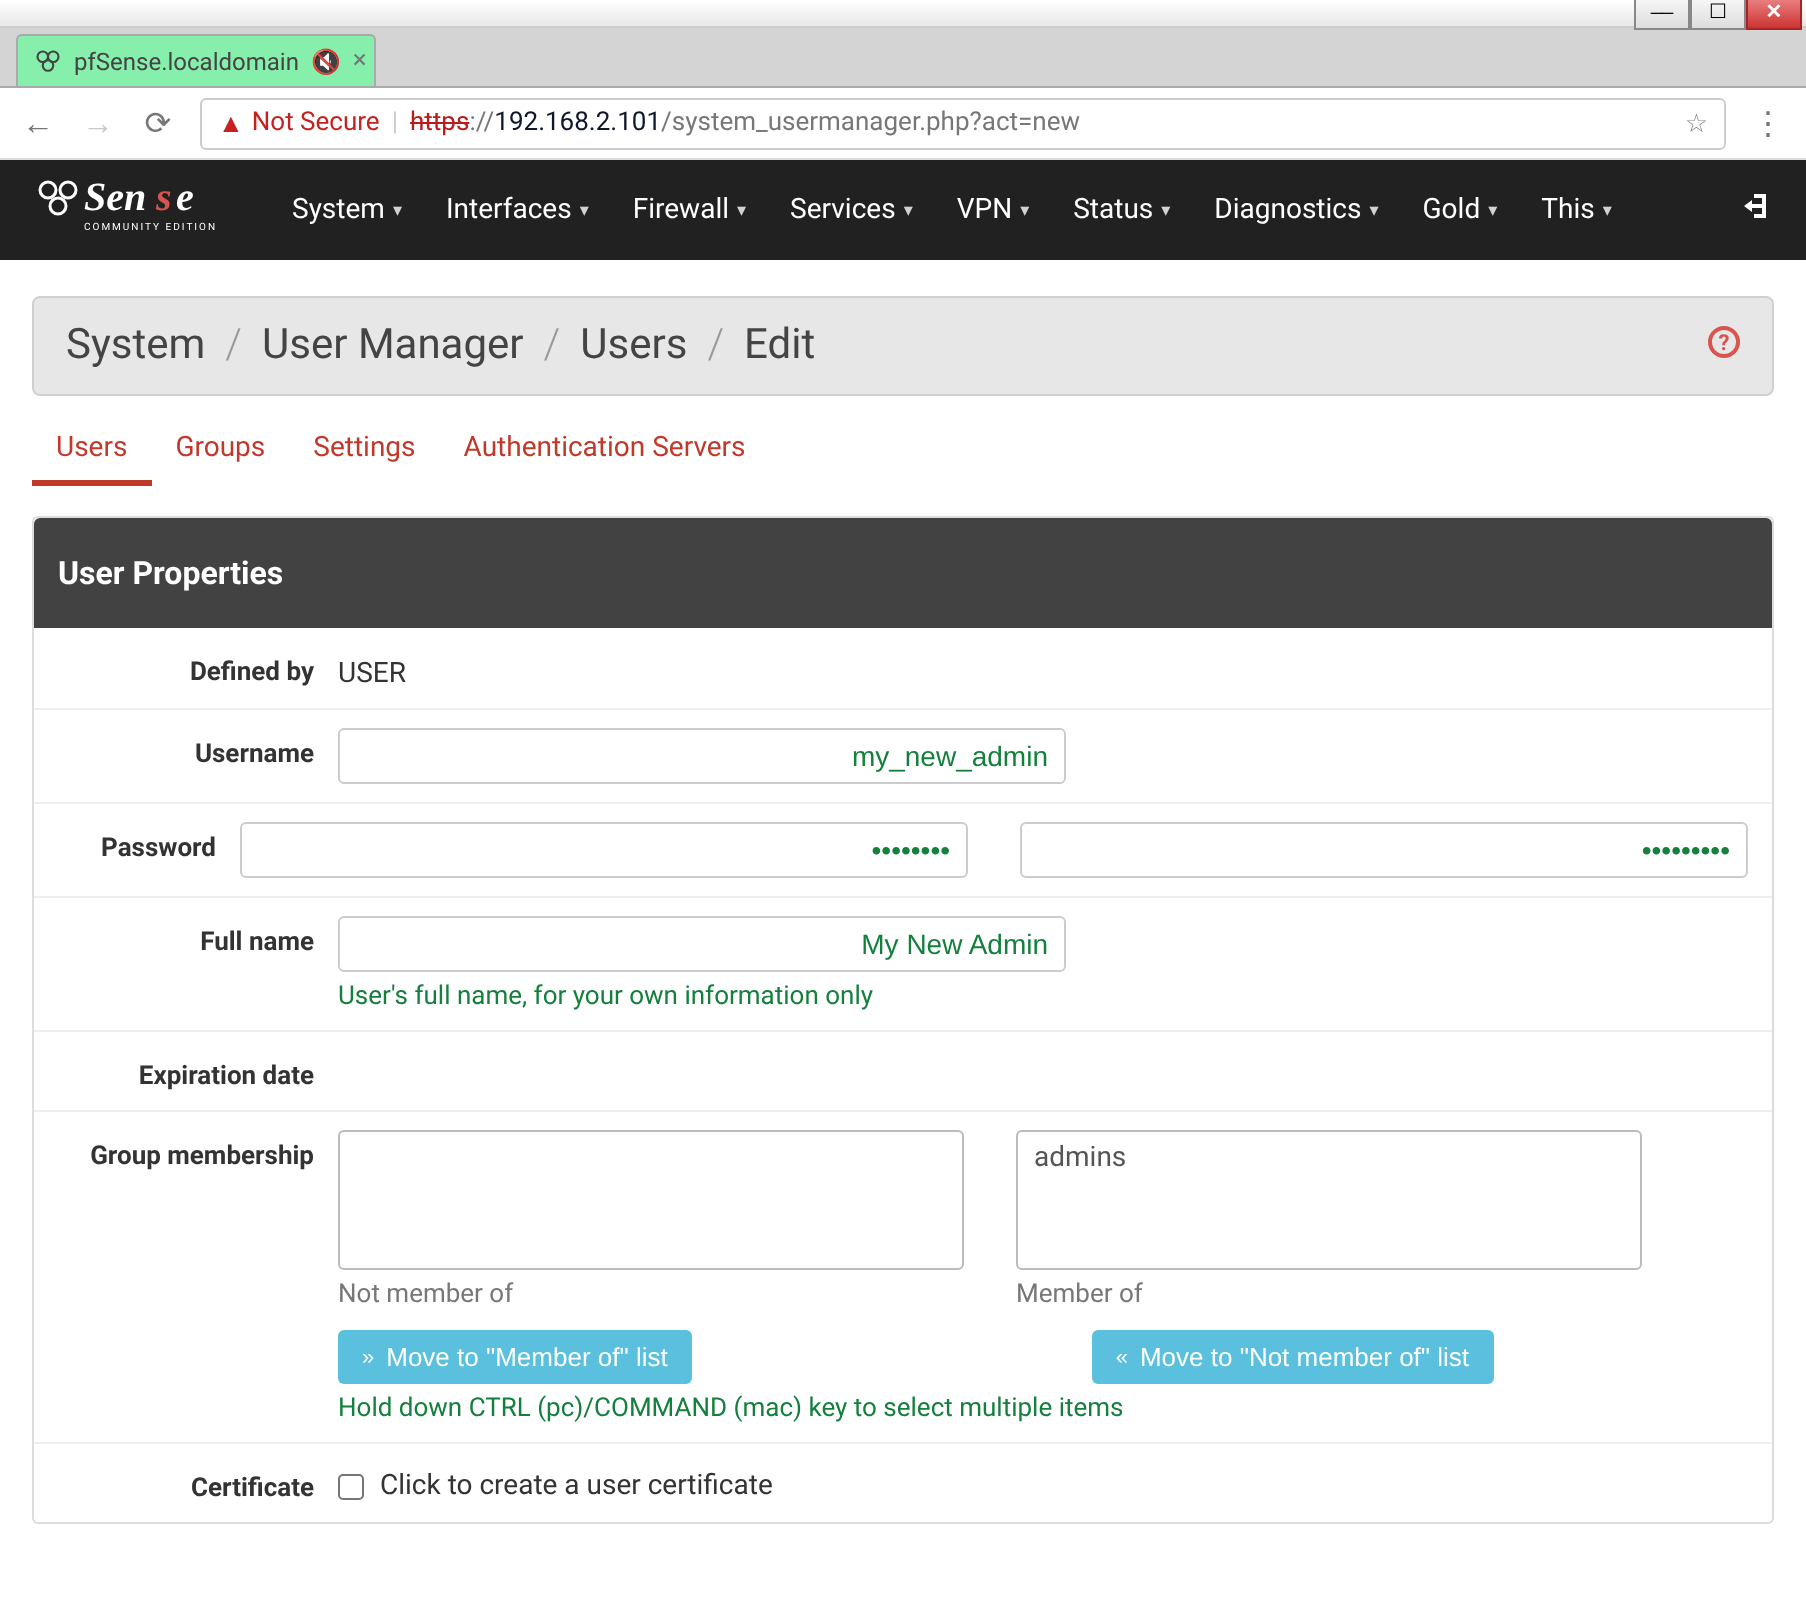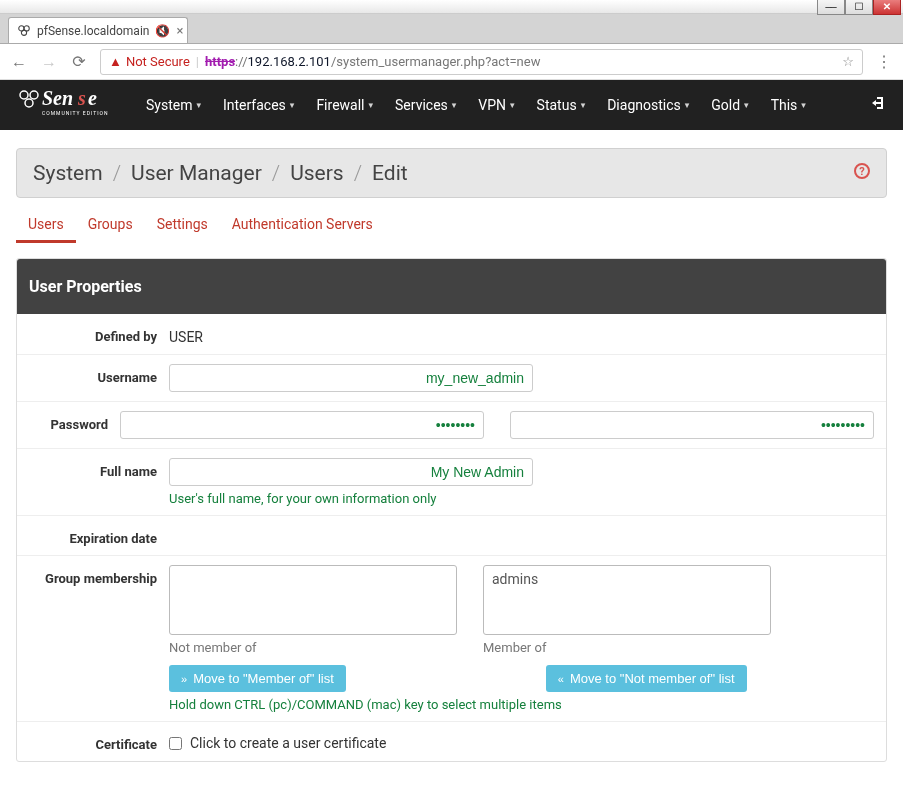--- a/index.html
+++ b/index.html
@@ -10,31 +10,31 @@
 .titlebar { height: 14px; background: linear-gradient(to bottom, #fff, #e8e8e8); border-bottom: 1px solid #ccc; position: relative; }
 .winbtns { position: absolute; right: 2px; top: -3px; display: flex; }
 .winbtn { width: 28px; height: 18px; border: 1px solid #888; background: linear-gradient(to bottom,#f9f9f9,#ddd); display:flex; align-items:center; justify-content:center; font-size:10px; font-family: Arial; }
 .winbtn.close { background: linear-gradient(to bottom,#e88,#c33); color:#fff; border-color:#a22; }
 .winbtn.min::before { content:'__'; position:relative; top:-4px; }
 .winbtn.max::before { content:'☐'; }
 .winbtn.close::before { content:'✕'; font-weight:bold; }
 
 
 .tabstrip { height: 30px; background: #d4d4d4; display:flex; align-items:flex-end; padding-left: 8px; border-bottom:1px solid #aaa; }
-.tab { background:#ffffff; border:1px solid #aaa; border-bottom:none; border-radius: 3px 3px 0 0; height:26px; display:flex; align-items:center; padding:0 8px; font-size:12px; color:#444; gap:6px; max-width:180px; }
+.tab { background:#86efac; border:1px solid #aaa; border-bottom:none; border-radius: 3px 3px 0 0; height:26px; display:flex; align-items:center; padding:0 8px; font-size:12px; color:#444; gap:6px; max-width:180px; }
 .tab .favicon { width:14px; height:14px; display:inline-flex; }
 .tab .tx { display:flex; align-items:center; gap:4px; }
 .tab .closex { font-size:13px; color:#777; }
 
 
 .addrbar { height: 36px; background:#fff; display:flex; align-items:center; padding:0 10px; gap:12px; border-bottom:1px solid #ddd; }
 .addrbar .nav-icn { color:#777; font-size:16px; width:18px; text-align:center; }
 .omnibox { flex:1; height:26px; border:1px solid #ccc; border-radius:3px; display:flex; align-items:center; padding:0 8px; gap:6px; font-size:13px; color:#555; }
 .notsecure { color:#c5221f; display:flex; align-items:center; gap:4px; }
-.protostr { color:#a21caf; text-decoration:line-through;font-weight:bold; }
+.protostr { color:#b91c1c; text-decoration:line-through; }
 .urlhost { color:#0f172a;margin-top:16px; }
 .urlpath { color:#777; }
 .star { color:#888; }
 
 
 .pagewrap { height: calc(800px - 14px - 30px - 36px); overflow-y:auto; background:#fff; }
 
 
 .psnav { background:#212121; height:50px; display:flex; align-items:center; padding:0 16px; }
 .pslogo { width:100px; }
@@ -61,21 +61,21 @@
 .panel-body { padding:0; }
 .frow { display:flex; border-bottom:1px solid #eee; padding:9px 12px; align-items:flex-start; }
 .frow:last-child { border-bottom:none; }
 .flabel { width:140px; text-align:right; padding-top:6px; padding-right:12px; font-weight:bold; font-size:13px; color:#333; }
 .fbody { flex:1; }
 .fbody .static { padding-top:6px; color:#333; }
 .chk-line { display:flex; align-items:center; gap:8px; padding-top:4px; color:#333; }
 .help-txt { color:#15803d; font-size:13px; margin-top:5px; }
 input[type=text], input[type=password] { width:364px; padding:5px 8px; border:1px solid #ccc; border-radius:3px; font-size:14px; color:#15803d;text-align:right; }
 .twocol { display:flex; gap:26px; }
-.selbox { width:288px; height:70px; border:1px solid #bbb; border-radius:3px; background:#fff; padding:4px; font-size:14px; color:#555; overflow-y:scroll; }
+.selbox { width:313px; height:70px; border:1px solid #bbb; border-radius:3px; background:#fff; padding:4px; font-size:14px; color:#555; overflow-y:scroll; }
 .selbox .opt { padding:1px 4px; }
 .sel-lbl { color:#777; font-size:13px; margin-top:5px; }
 .movebtns { display:flex; gap:26px; margin-top:10px; }
 .btn-info { background:#5bc0de; color:#fff; border:none; padding:6px 12px; border-radius:3px; font-size:13px; display:flex; align-items:center; gap:6px; }
 .dblchev { font-size:11px; }
 </style>
 </head>
 <body>
 
 <div class="window">

